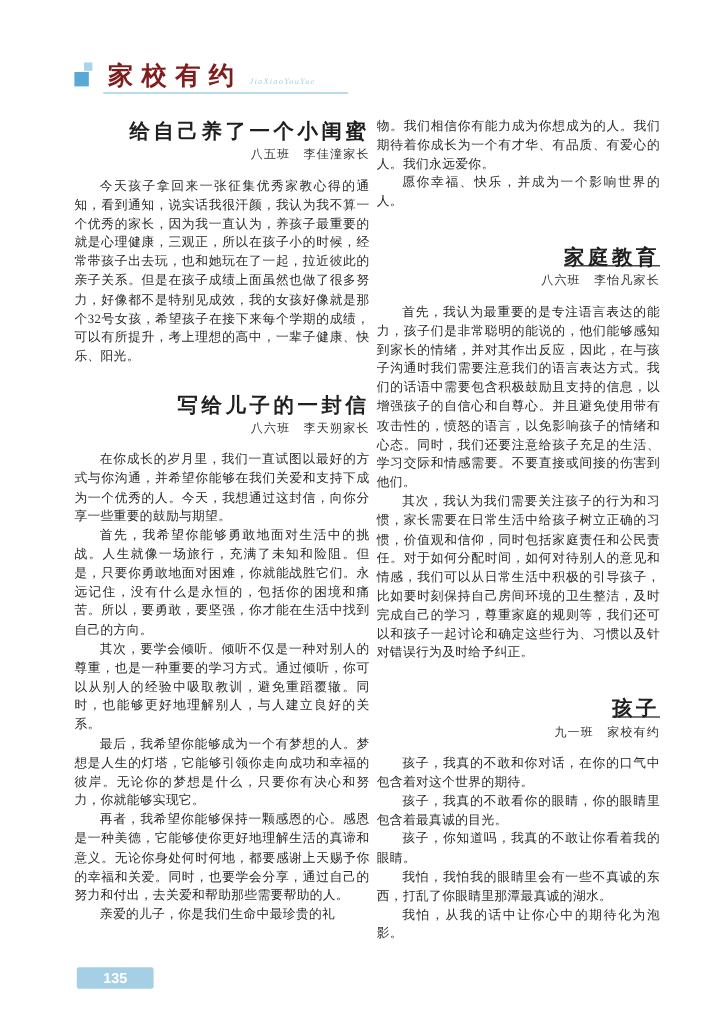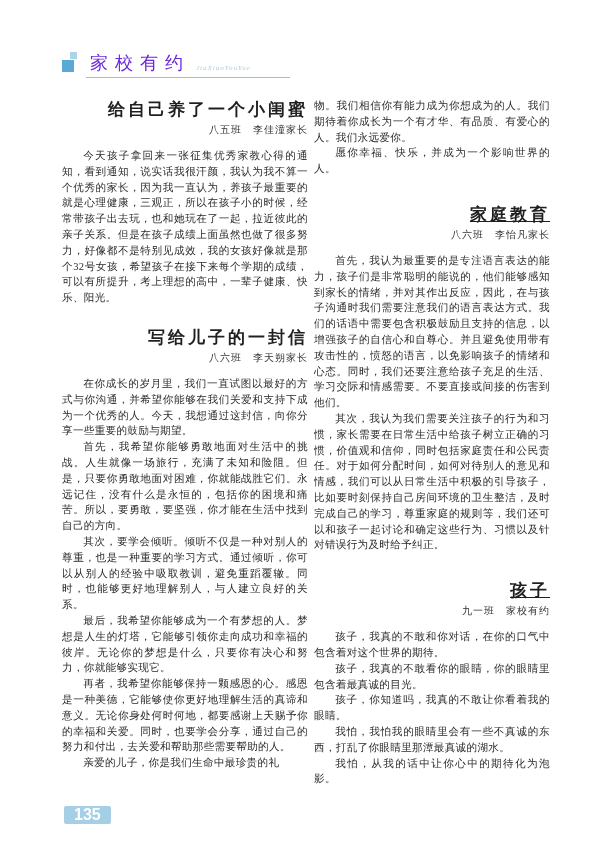--- a/index.html
+++ b/index.html
@@ -13,22 +13,22 @@
     overflow:hidden;
     box-sizing:border-box;
   }
   
   .hdr{position:absolute;left:62px;top:52px;width:240px;}
   .brand-row{display:flex;align-items:flex-end;gap:6px;}
   .logo{position:relative;width:22px;height:22px;flex:0 0 22px;}
   .logo .sq1{position:absolute;left:8px;top:0;width:7px;height:7px;background:#a9d4ec;}
   .logo .sq2{position:absolute;left:0;top:8px;width:12px;height:12px;background:#5aa8d6;}
   .brand-cn{
-    font-size:18px;font-weight:normal;letter-spacing:7px;
-    color:#6d28d9;line-height:22px;white-space:nowrap;
+    font-size:21px;font-weight:bold;letter-spacing:7px;
+    color:#7f1d1d;line-height:22px;white-space:nowrap;
   }
   .brand-en{font-size:7px;color:#a7cfe8;font-style:italic;letter-spacing:1px;padding-bottom:2px;white-space:nowrap;}
   .hdr-rule{margin-top:3px;margin-left:24px;width:204px;border-bottom:1.5px solid #8cc4e4;}
   
   .col{position:absolute;top:98px;}
   .col-left{left:62px;width:246px;}
   .col-right{left:314px;width:236px;}
   .art-title{
     text-align:right;font-size:17px;font-weight:600;
     letter-spacing:3px;color:#1f1f1f;margin:0;line-height:24px;
@@ -43,22 +43,22 @@
     letter-spacing:0.3px;
   }
   .col p.no-indent{text-indent:0;}
   .sp-art{margin-top:20px;}
   .sp-sec{margin-top:26px;text-decoration:underline;}
   
   .page-num{
     position:absolute;left:64px;top:806px;
     background:#a5cfe4;color:#ffffff;
     font-family:"Liberation Sans","DejaVu Sans",sans-serif;
-    font-size:16px;font-weight:bold;
-    padding:2px 10px;border-radius:2px;line-height:14px;
+    font-size:12px;font-weight:bold;
+    padding:2px 22px;border-radius:2px;line-height:14px;
   }
 </style>
 </head>
 <body>
 
 <div class="page">
 
   <div class="hdr">
     <div class="brand-row">
       <span class="logo">

